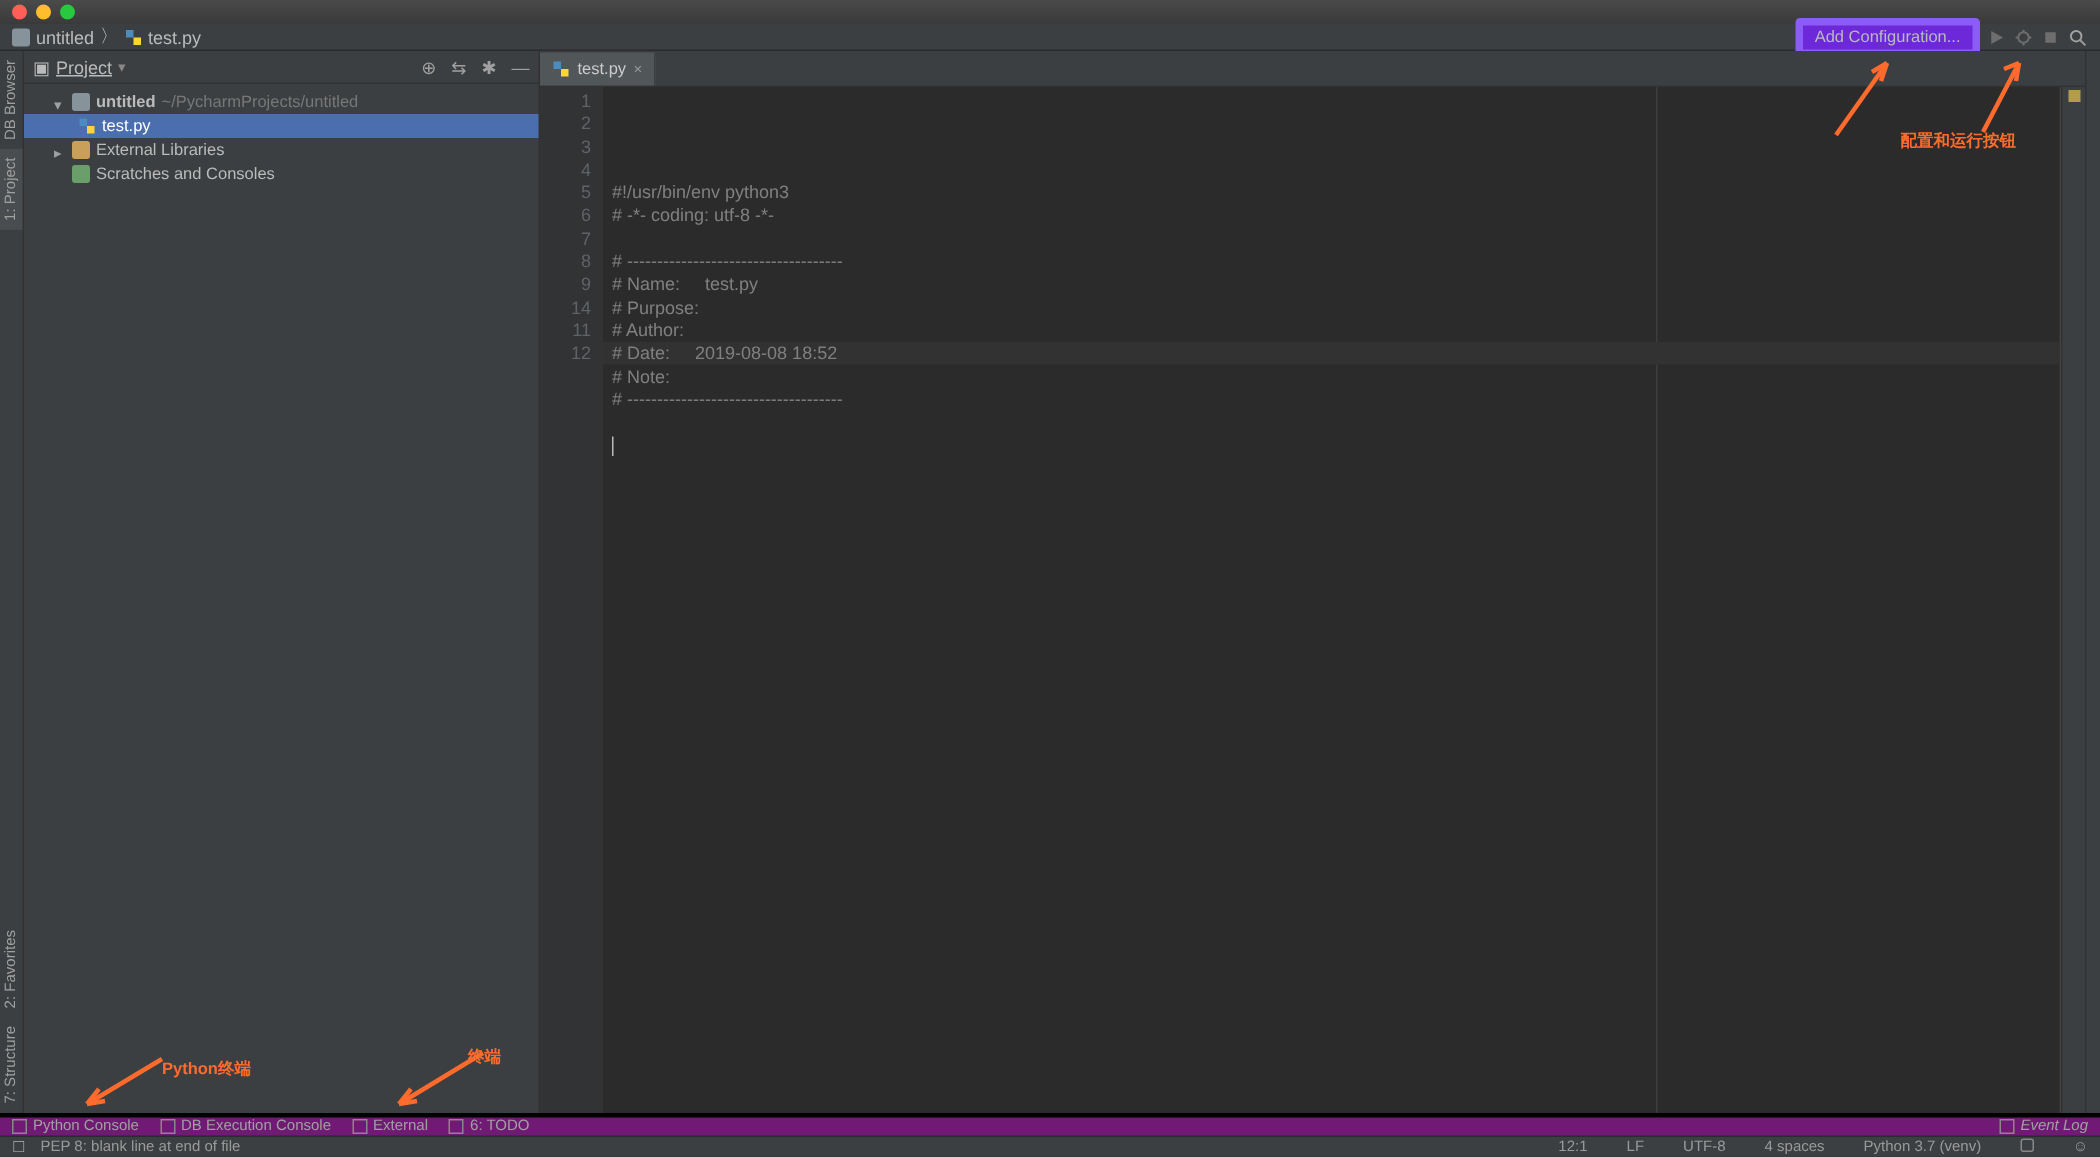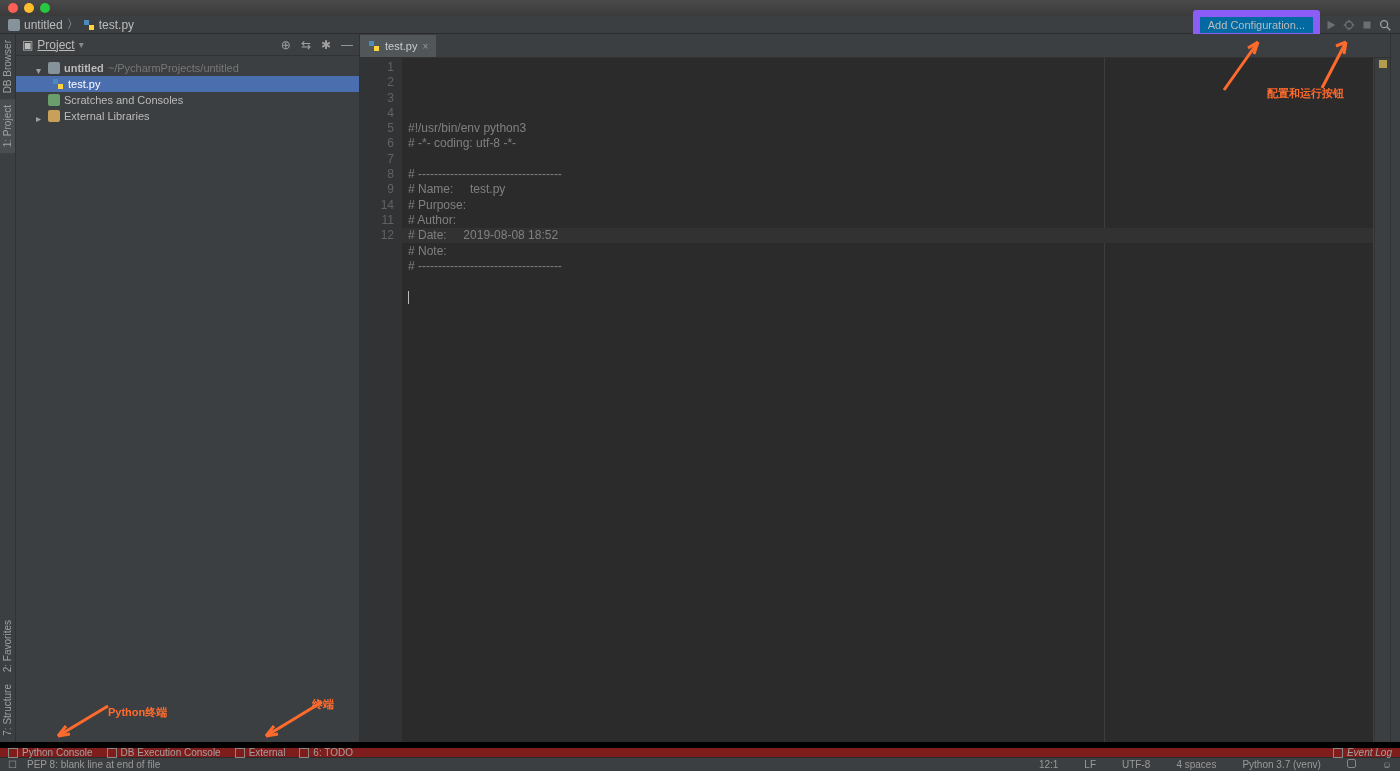--- a/index.html
+++ b/index.html
@@ -8,21 +8,21 @@
 .titlebar { height: 16px; background: linear-gradient(#4a4a4a,#3a3a3a); display: flex; align-items: center; padding: 0 8px; }
 .traffic { display: flex; gap: 6px; }
 .traffic span { width: 10px; height: 10px; border-radius: 50%; }
 .tl-red { background: #ff5f56; } .tl-yel { background: #ffbd2e; } .tl-grn { background: #27c93f; }
 .title-text { flex: 1; text-align: center; color: #bdbdbd; font-size: 11px; }
 
 .navbar { height: 18px; background: #3c3f41; display: flex; align-items: center; padding: 0 8px; border-bottom: 1px solid #2b2b2b; }
 .navbar .crumb { display:flex; align-items:center; gap:4px; }
 .crumb-icon { width:12px; height:12px; background:#87939a; border-radius:2px; display:inline-block; }
 .navbar-right { margin-left:auto; display:flex; align-items:center; gap:4px; }
-.add-config { background:#0369a1; border:7px solid #8b5cf6; padding:2px 8px; border-radius:3px; font-size:11px; color:#bbb; cursor:pointer; }
+.add-config { background:#6d28d9; border:5px solid #8b5cf6; padding:2px 8px; border-radius:3px; font-size:11px; color:#bbb; cursor:pointer; }
 .nav-icon { width:14px; height:14px; fill:#6e6e6e; }
 
 .main-row { display:flex; height: calc(771px - 16px - 18px - 15px - 14px); }
 .left-strip { width:16px; background:#3c3f41; border-right:1px solid #323232; display:flex; flex-direction:column; }
 .strip-label { writing-mode: vertical-rl; transform: rotate(180deg); font-size:10px; color:#a0a0a0; padding:6px 2px; cursor:pointer; }
 .strip-spacer { flex:1; }
 
 .sidebar { width:344px; background:#3c3f41; border-right:1px solid #323232; display:flex; flex-direction:column; position:relative; }
 .sidebar-head { height:22px; display:flex; align-items:center; padding:0 6px; border-bottom:1px solid #323232; }
 .sidebar-head .arrow { margin-left:4px; font-size:10px; color:#888; }
@@ -50,21 +50,21 @@
 .code{ flex:1; background:#2b2b2b; font-family:Menlo,Consolas,monospace; font-size:12px; line-height:15.3px; padding:2px 6px; color:#a9b7c6; position:relative; white-space:pre; border-right:1px solid #414141;}
 .code .cmt{ color:#808080; }
 .code .current-line{ position:absolute; left:0; right:0; height:15.3px; background:#323232; }
 .cursor{ display:inline-block; width:1px; height:13px; background:#bbb; vertical-align:middle; }
 .margin-line{ position:absolute; top:0; bottom:0; left:702px; width:1px; background:#3d3d3d; }
 
 .right-gutter{ width:16px; background:#3c3f41; border-left:1px solid #323232; }
 .right-strip{ width:10px; background:#3c3f41; border-left:1px solid #323232;}
 .yellow-box{width:8px;height:8px;background:#b39d4d;margin:2px auto;}
 
-.bottom-tools{ height:15px; background:#7f1d1d; border-top:6px solid #000000; display:flex; align-items:center; padding:0 8px; font-size:10px; gap:14px; }
+.bottom-tools{ height:15px; background:#701a75; border-top:3px solid #000000; display:flex; align-items:flex-start; padding:0 8px; font-size:10px; gap:14px; }
 .bt-item{display:flex;align-items:center;gap:4px;color:#a0a0a0;cursor:pointer;}
 .bt-icon{width:10px;height:10px;border:1px solid #888;display:inline-block;}
 .bt-right{margin-left:auto;font-style:italic;}
 
 .statusbar{ height:14px; background:#3c3f41; border-top:1px solid #2b2b2b; display:flex; align-items:center; padding:0 8px; font-size:10px; color:#9a9a9a; gap:10px;}
 .sb-right{margin-left:auto;display:flex;gap:26px;align-items:flex-start;}
 .lock-icon{width:9px;height:9px;border:1px solid #888;border-radius:2px;}
 
 .annot{ position:absolute; color:#ff6b2d; font-size:11px; font-weight:600; pointer-events:none; }
 .arrow-svg{ position:absolute; pointer-events:none; }
@@ -142,28 +142,28 @@
         <span class="dim">~/PycharmProjects/untitled</span>
       </div>
       <div class="tree-row indent-2 selected">
         <svg class="py">
             <rect x="1" y="1" width="5" height="5" fill="#4b8bbe"></rect>
             <rect x="6" y="6" width="5" height="5" fill="#ffd43b"></rect>
           </svg>
         <span>test.py</span>
       </div>
       <div class="tree-row indent-1">
+        <span class="caret closed"></span>
+        <span class="lib-icon"></span>
+        <span>External Libraries</span>
+      </div>
+      <div class="tree-row indent-1">
         <span style="width:8px;"></span>
         <span class="scratch-icon"></span>
         <span>Scratches and Consoles</span>
-      </div>
-      <div class="tree-row indent-1">
-        <span class="caret closed"></span>
-        <span class="lib-icon"></span>
-        <span>External Libraries</span>
       </div>
     </div>
 
     <div class="annot" style="left:92px; bottom:22px;">Python终端</div>
     <svg class="arrow-svg" style="left:30px; bottom:0; width:70px; height:42px;">
         <path d="M62 6 L12 36" stroke="#ff6b2d" stroke-width="3"></path>
         <path d="M12 36 L20 26 M12 36 L24 34" stroke="#ff6b2d" stroke-width="3"></path>
       </svg>
     <div class="annot" style="left:296px; bottom:30px;">终端</div>
     <svg class="arrow-svg" style="left:236px; bottom:0; width:80px; height:48px;">

